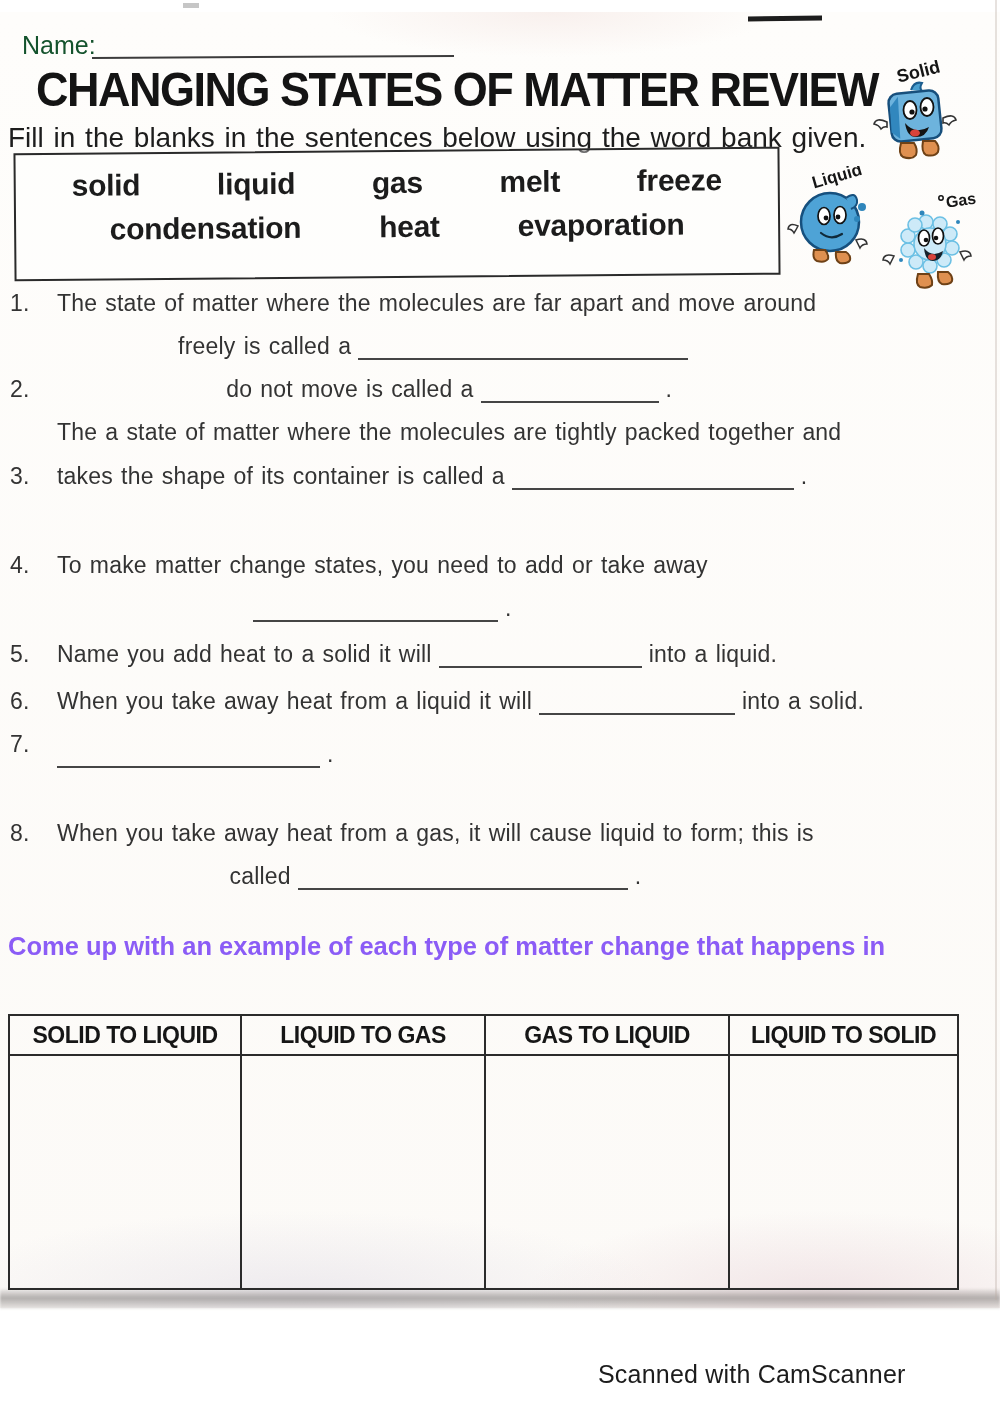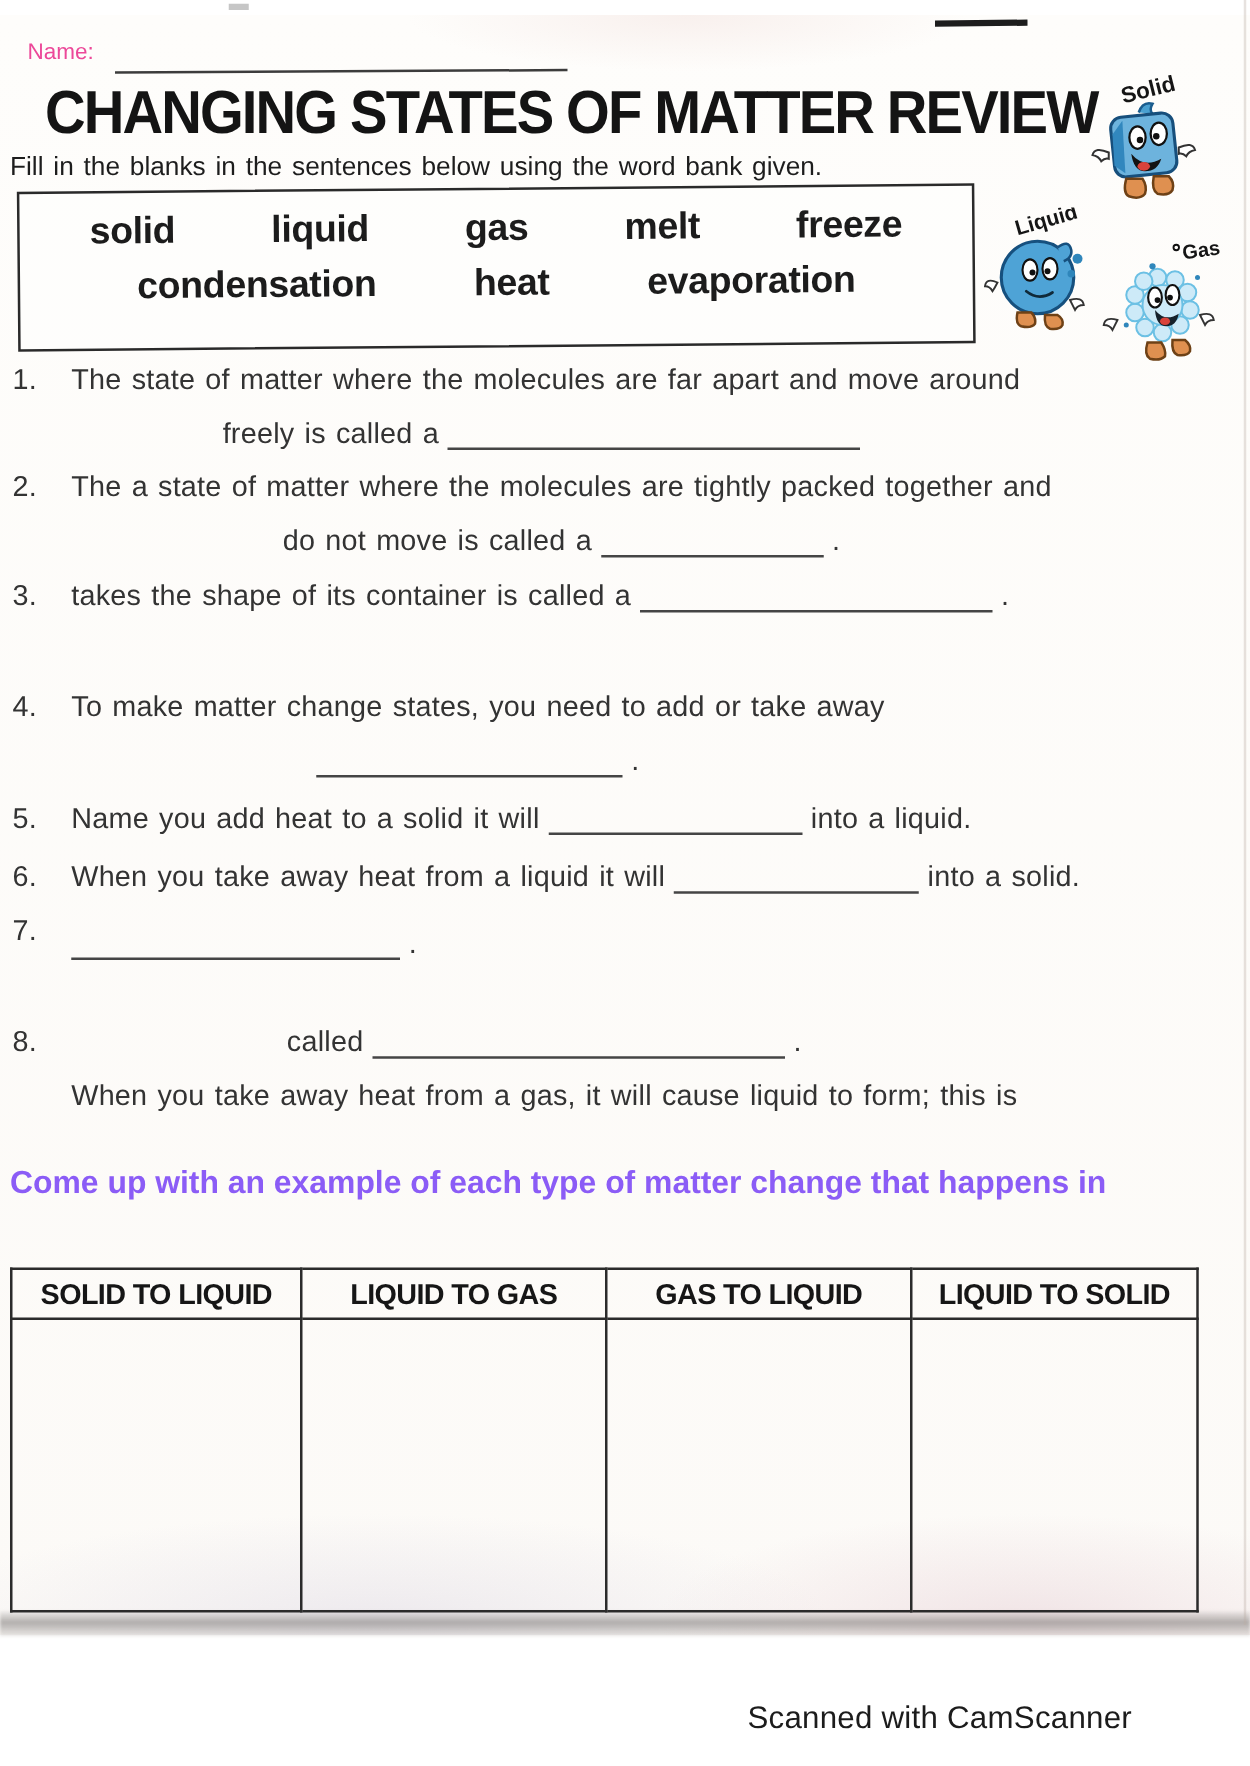--- a/index.html
+++ b/index.html
@@ -14,25 +14,25 @@
       linear-gradient(#fefdfb,#fcfaf7);}
   .scan-shadow{position:absolute;left:0;top:1289px;width:1000px;height:20px;
     background:linear-gradient(180deg, rgba(150,144,140,.10), rgba(120,116,114,.55) 45%, rgba(170,165,160,.18));
     filter:blur(1.2px);}
   .edge-line{position:absolute;top:0;right:3px;width:2px;height:1300px;background:rgba(185,172,162,.35);}
   .artifact{position:absolute;background:#1d1d1d;}
   .a1{left:748px;top:16px;width:74px;height:5px;transform:rotate(-.6deg);}
   .a2{left:183px;top:3px;width:16px;height:5px;opacity:.25;}
 
   
-  .name-row{position:absolute;left:22px;top:31px;font-size:18px;color:#ec4899;}
+  .name-row{position:absolute;left:22px;top:31px;font-size:25px;color:#14532d;}
   .name-line{position:absolute;left:92px;top:56px;width:362px;border-top:2px solid #3c3c3c;transform:rotate(-.3deg);}
   .title{position:absolute;left:36px;top:62px;width:850px;font-size:45px;font-weight:800;
          color:#141414;letter-spacing:-1.5px;transform:scaleY(1.08);transform-origin:left top;white-space:nowrap;}
-  .instruction{position:absolute;left:8px;top:122px;font-size:21px;color:#1d1d1d;word-spacing:2px;}
+  .instruction{position:absolute;left:8px;top:122px;font-size:28px;color:#1d1d1d;word-spacing:2px;}
 
   
   .word-bank{position:absolute;left:14px;top:150px;width:762px;height:124px;
              border:2.5px solid #2a2a2a;transform:rotate(-.5deg);background:rgba(255,255,255,.35);}
   .wb-row1{display:flex;justify-content:space-between;padding:14px 56px 0 56px;}
   .wb-row2{display:flex;justify-content:center;gap:78px;padding-top:10px;}
   .wb-word{font-size:30px;font-weight:bold;color:#1c1c1c;letter-spacing:-.3px;}
 
   
   .mascot{position:absolute;}
@@ -159,22 +159,22 @@
     <span class="qnum">1.</span>
     <div>
       <div class="qline"><span>The state of matter where the molecules are far apart and move around</span></div>
       <div class="qline"><span>freely is called a</span><span class="blank" style="width:330px"></span></div>
     </div>
   </div>
 
   <div class="q" style="top:376px">
     <span class="qnum">2.</span>
     <div>
+      <div class="qline"><span>do not move is called a</span><span class="blank" style="width:178px"></span><span>.</span></div>
       <div class="qline"><span>The a state of matter where the molecules are tightly packed together and</span></div>
-      <div class="qline"><span>do not move is called a</span><span class="blank" style="width:178px"></span><span>.</span></div>
     </div>
   </div>
 
   <div class="q" style="top:463px">
     <span class="qnum">3.</span>
     <div>
       <div class="qline"><span>takes the shape of its container is called a</span><span class="blank" style="width:282px"></span><span>.</span></div>
     </div>
   </div>
 
@@ -203,22 +203,22 @@
   <div class="q" style="top:731px">
     <span class="qnum">7.</span>
     <div>
       <div class="qline gap"><span class="blank" style="width:263px;margin-left:0"></span><span>.</span></div>
     </div>
   </div>
 
   <div class="q" style="top:820px">
     <span class="qnum">8.</span>
     <div>
+      <div class="qline"><span>When you take away heat from a gas, it will cause liquid to form; this is</span></div>
       <div class="qline"><span>called</span><span class="blank" style="width:330px"></span><span>.</span></div>
-      <div class="qline"><span>When you take away heat from a gas, it will cause liquid to form; this is</span></div>
     </div>
   </div>
 
   <div class="prompt">
     <div>Come up with an example of each type of matter change that happens in</div>
   </div>
 
   <table class="etable">
     <colgroup>
         <col style="width:232px">

